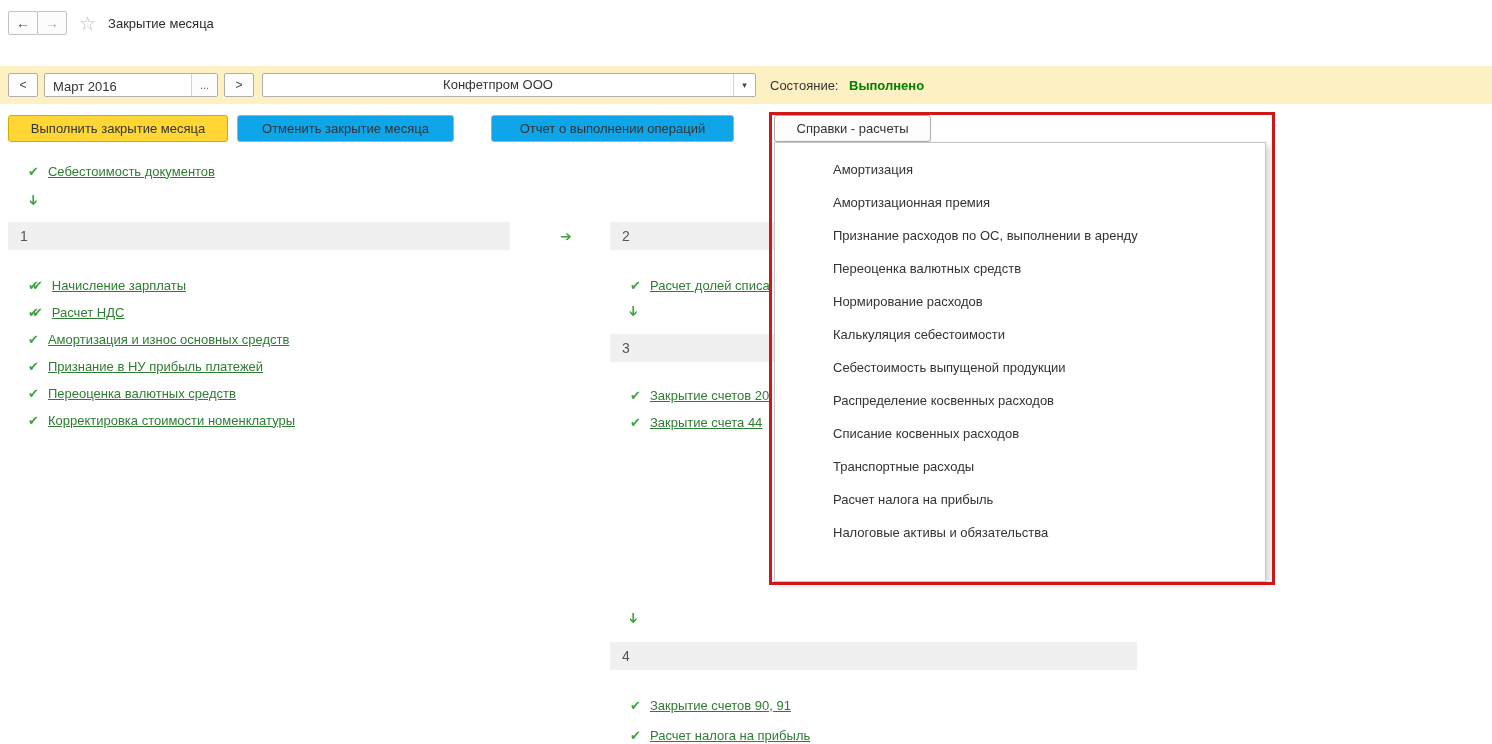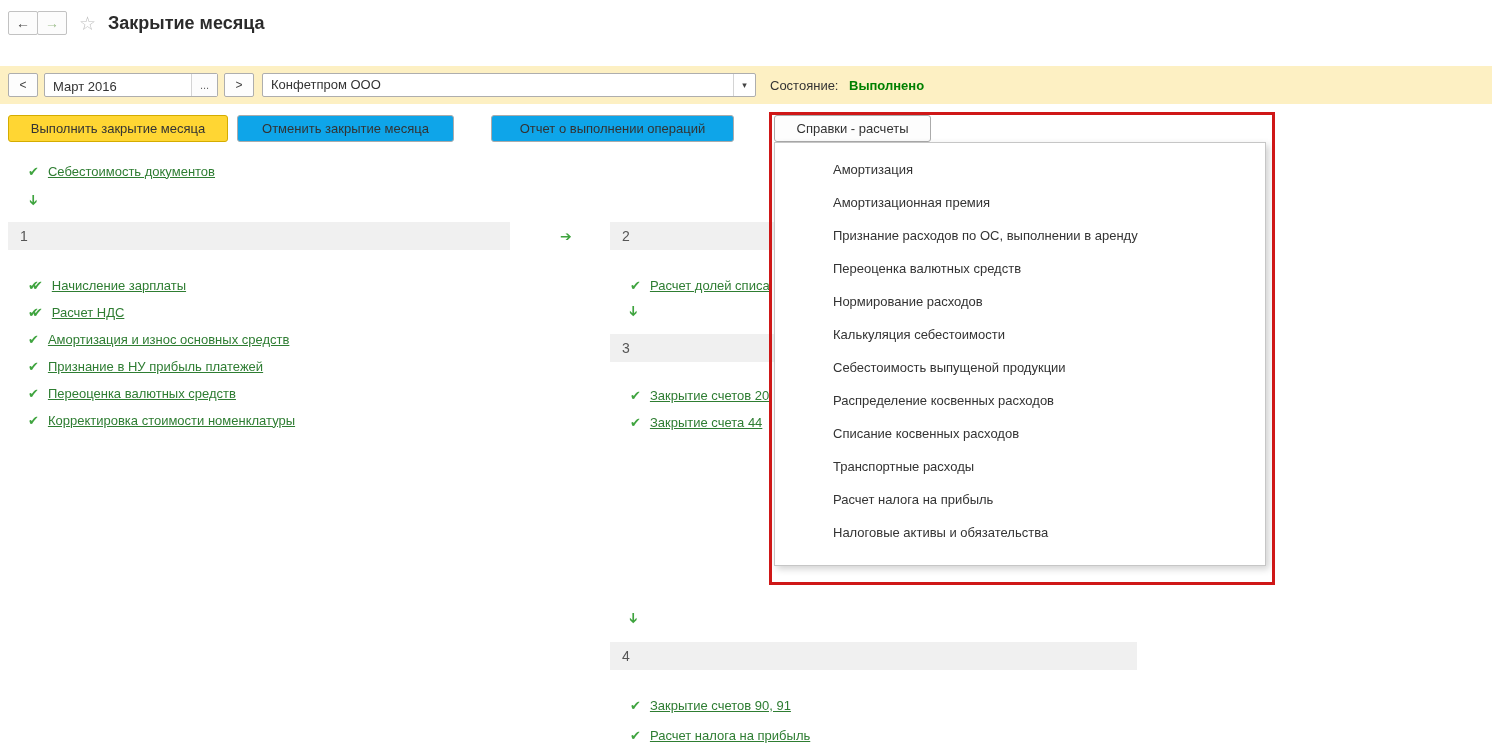--- a/index.html
+++ b/index.html
@@ -16,55 +16,55 @@
   .titlebar { position: absolute; top: 10px; left: 8px; height: 26px; display: flex; align-items: center; }
   .nav-btn {
     width: 30px; height: 24px; padding: 0;
     border: 1px solid #c2c2c2; background: #fcfcfc; border-radius: 2px;
     font-size: 14px; line-height: 22px; cursor: pointer;
   }
   .nav-btn + .nav-btn { margin-left: -1px; }
   .arr-back { color: #4a4a4a; }
   .arr-fwd  { color: #9fbf8f; }
   .star { margin-left: 12px; font-size: 19px; color: #bdbdbd; cursor: pointer; }
-  .page-title { margin: 0 16px 0 12px; font-size: 18px; font-weight: 700; color: #2b2b2b; }
+  .page-title { margin: 0 16px 0 12px; font-size: 13px; font-weight: 400; color: #2b2b2b; }
 
   
   .period-bar { position: absolute; top: 66px; left: 0; width: 1492px; height: 38px; background: #fdf0c3; }
   .pb-abs { position: absolute; top: 7px; height: 24px; }
   .small-btn {
     width: 30px; padding: 0; border: 1px solid #aeaeae; border-radius: 2px;
     background: #fdfdfd; color: #444; font-size: 12px; cursor: pointer;
   }
   .btn-prev { left: 8px; }
   .btn-next { left: 224px; }
   .period-group { left: 44px; width: 174px; display: flex; border: 1px solid #aeaeae; border-radius: 2px; background: #fff; }
   .period-input { flex: 1; min-width: 0; border: none; outline: none; background: transparent; padding: 12px 8px; font-size: 13px; font-family: inherit; color: #333; }
   .ellipsis-btn { width: 26px; border: none; border-left: 1px solid #d4d4d4; background: #fcfcfc; color: #666; font-size: 11px; cursor: pointer; }
   .combo { left: 262px; width: 494px; display: flex; align-items: stretch; border: 1px solid #aeaeae; border-radius: 2px; background: #fff; cursor: pointer; }
-  .combo-value { flex: 1; padding: 0 8px; line-height: 22px; overflow: hidden; white-space: nowrap; }
+  .combo-value { flex: 1; padding: 0 8px; line-height: 22px; overflow: hidden; white-space: nowrap; text-align: center; }
   .combo-arrow { width: 22px; border-left: 1px solid #d4d4d4; display: flex; align-items: center; justify-content: center; font-size: 9px; color: #444; }
   .status-label { position: absolute; top: 12px; left: 770px; color: #333; }
   .status-value { position: absolute; top: 12px; left: 849px; color: #008000; font-weight: 700; }
 
   
   .btn {
     position: absolute; top: 115px; height: 27px;
     border: 1px solid #ababab; border-radius: 3px;
     background: #0ea5e9; color: #333; font-size: 13px; font-family: inherit; cursor: pointer;
   }
   .btn-run    { left: 8px;   width: 220px; background: #ffd633; border-color: #d4ac00; font-weight: 400; }
   .btn-cancel { left: 237px; width: 217px; }
   .btn-report { left: 491px; width: 243px; }
   .btn-menu   { left: 774px; width: 157px; background: #fdfdfd; }
 
   
   .dropdown {
     position: absolute; left: 774px; top: 142px; width: 492px;
-    padding: 10px 0 16px; background: #fff;
+    padding: 10px 0 32px; background: #fff;
     border: 1px solid #c6c6c6; box-shadow: 3px 3px 7px rgba(0,0,0,0.18);
     z-index: 10;
   }
   .menu-item { height: 33px; line-height: 33px; padding-left: 58px; color: #333; cursor: pointer; white-space: nowrap; }
 
   .red-box {
     position: absolute; left: 769px; top: 112px; width: 506px; height: 473px;
     border: 3px solid #cf1717; z-index: 20; pointer-events: none;
   }
 

